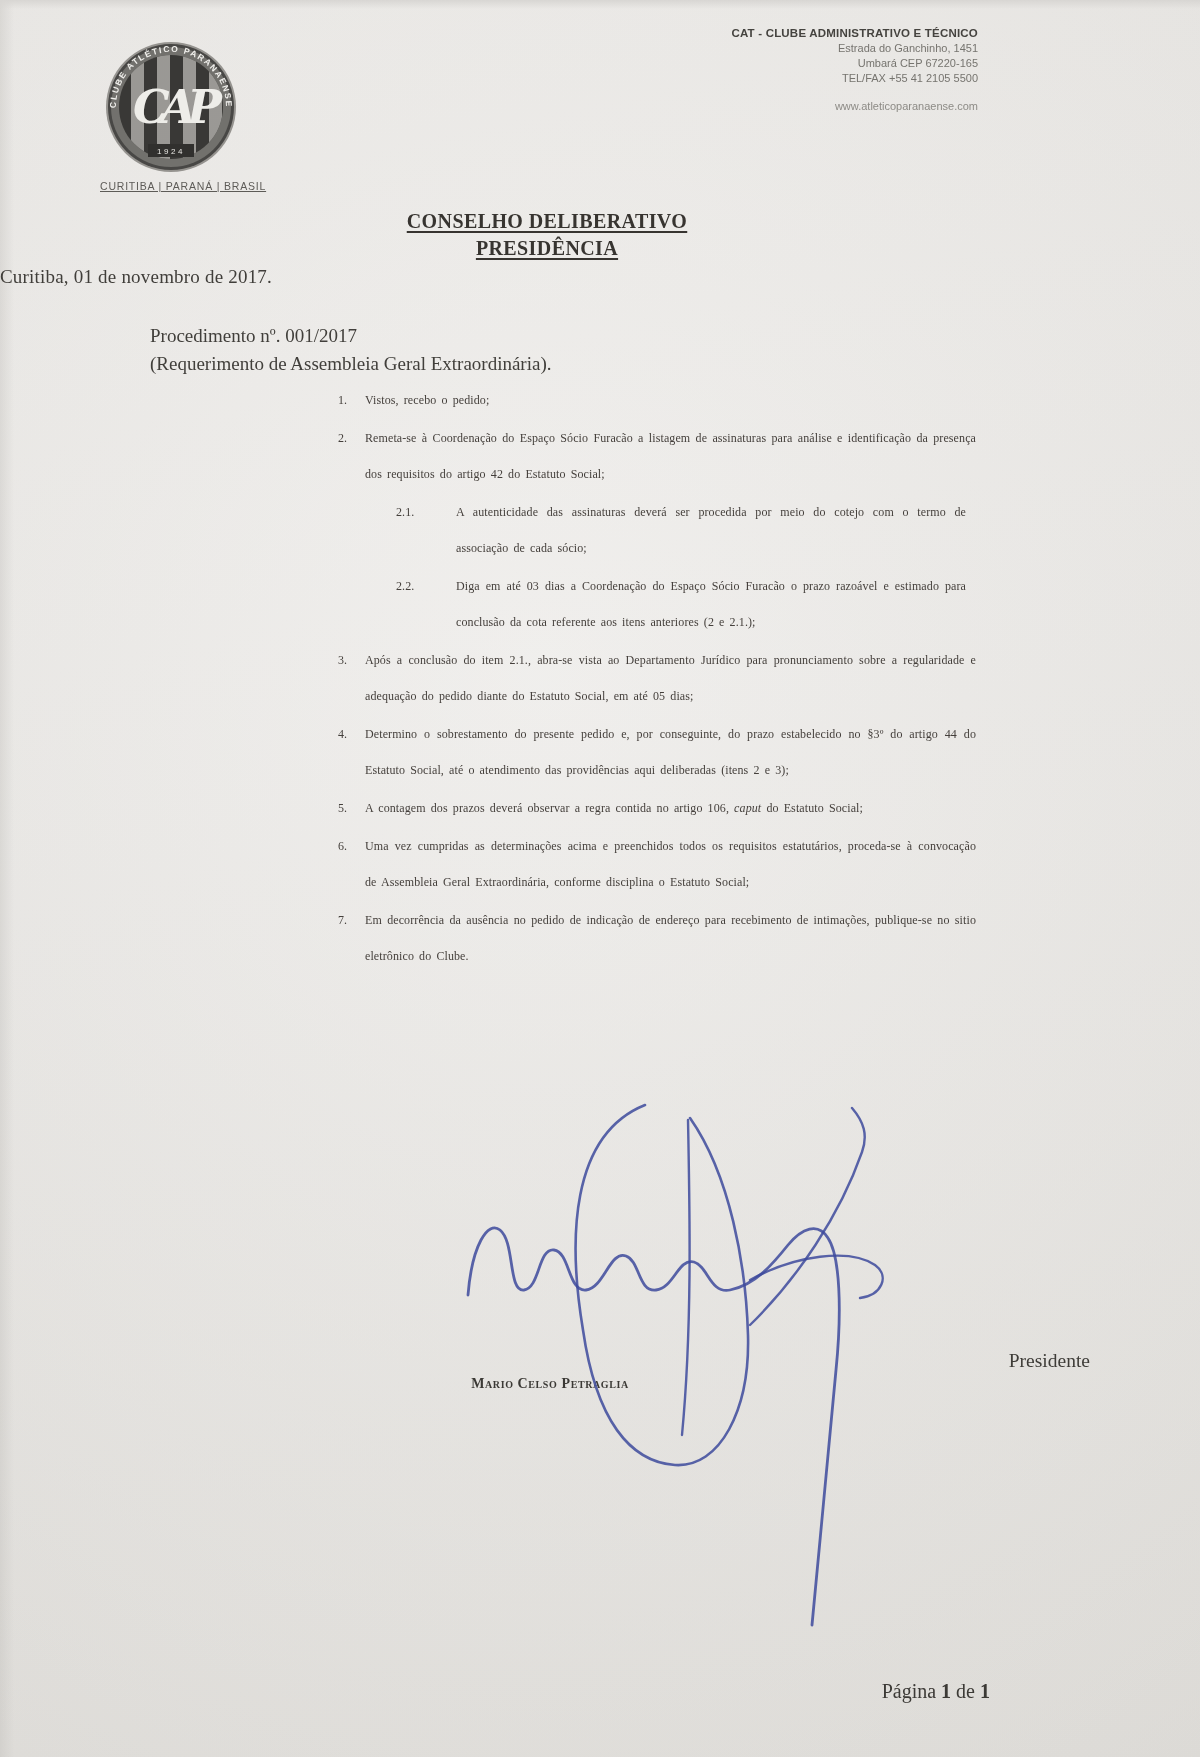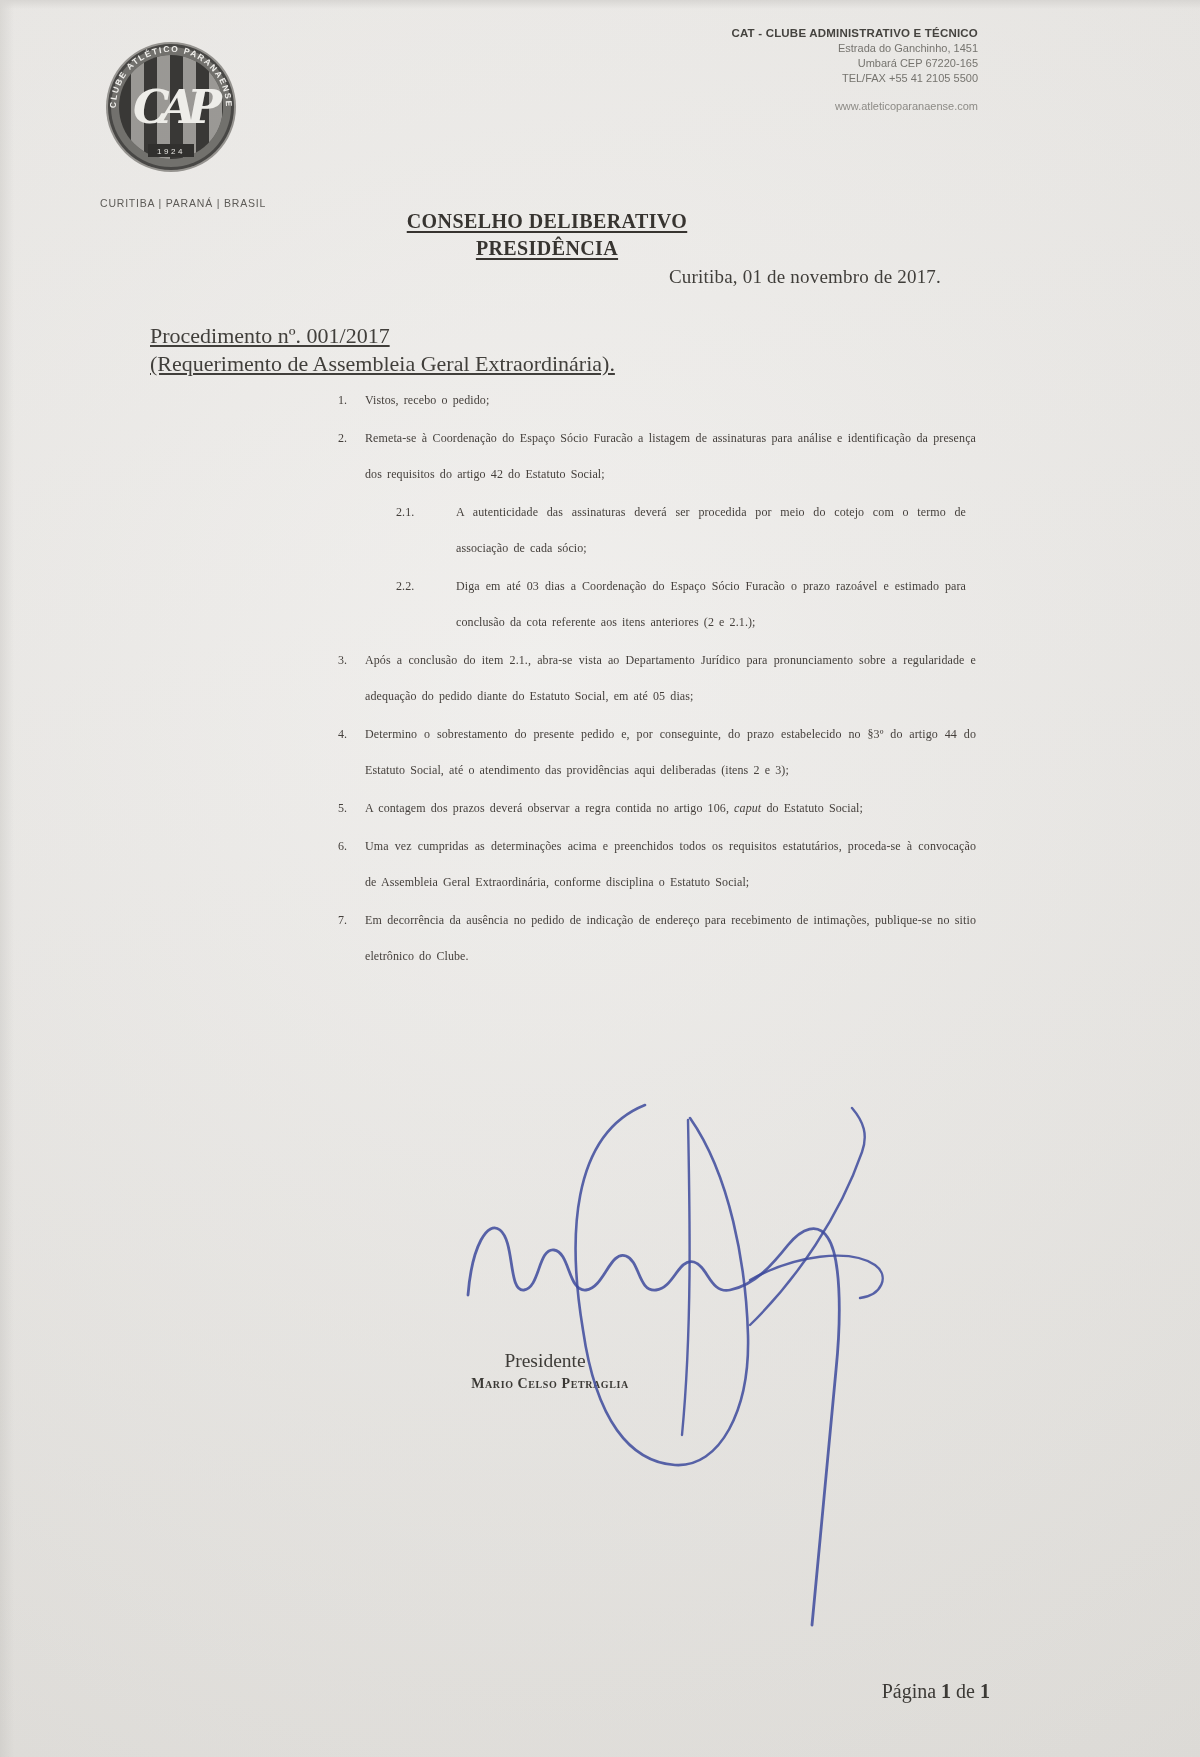--- a/index.html
+++ b/index.html
@@ -20,61 +20,61 @@
     content:""; position:absolute; inset:0;
     background:linear-gradient(#d8d6d3, rgba(216,214,211,0) 9px),
                linear-gradient(90deg, rgba(190,188,184,0.35), rgba(190,188,184,0) 14px);
     pointer-events:none;
   }
   .abs { position:absolute; }
 
   
   .crest { left:100px; top:36px; filter:blur(0.4px); opacity:.93; }
   .location-caption {
-    left:100px; top:197px;
+    left:100px; top:180px;
     font-family:"Liberation Sans", sans-serif;
-    font-size:10.5px; letter-spacing:0.8px; color:#5d5b57;
+    font-size:10.5px; letter-spacing:0.8px; color:#5d5b57;text-decoration:underline;
   }
   .contact {
     left:600px; top:26px; width:378px; text-align:right;
     font-family:"Liberation Sans", sans-serif;
     line-height:15px; color:#76746f;
   }
   .contact .org { font-size:11.5px; font-weight:700; color:#45433f; letter-spacing:0.2px; }
   .contact .ln { font-size:11px; }
   .contact .web { font-size:11px; color:#8d8b86; margin-top:13px; }
 
   
   .doc-title { left:0; top:208px; width:1094px; text-align:center;
     font-size:20px; font-weight:700; color:#373430; letter-spacing:0.4px; line-height:27px; }
   .doc-title span { text-decoration:underline; text-underline-offset:3px; }
 
-  .dateline { left:0; top:266px; width:941px; text-align:right;
+  .dateline { left:0; top:266px; width:941px; text-align:left;
     font-size:19px; color:#403e3a; letter-spacing:0.2px; }
 
-  .reference { left:150px; top:322px; font-size:22px; color:#413f3b; line-height:28px;text-decoration:underline; }
+  .reference { left:150px; top:322px; font-size:19px; color:#413f3b; line-height:28px; }
 
   
   .order-list { left:338px; top:382px; width:638px;
     font-size:12px; line-height:36px; color:#443f3b;
     text-align:justify; word-spacing:2px; letter-spacing:0.1px; }
   .item { padding-left:27px; text-indent:-27px; margin-bottom:2px; }
   .item .num { display:inline-block; text-indent:0; width:27px; }
   .item.l2 { margin-left:58px; margin-right:10px; padding-left:60px; text-indent:-60px; }
   .item.l2 .num { width:60px; }
   .item em { font-style:italic; }
 
   
   .signature-svg { left:420px; top:1080px; z-index:3; }
   .signature-svg path { fill:none; stroke:#3d4a9c; stroke-linecap:round; opacity:0.85; }
 
   .signoff-name { left:0; top:1376px; width:1100px; text-align:center;
     font-size:14px; font-weight:600; color:#3b3935;
     font-variant:small-caps; letter-spacing:0.6px; }
-  .signoff-role { left:0; top:1350px; width:1090px; text-align:center;
+  .signoff-role { left:0; top:1350px; width:1090px; text-align:right;
     font-size:19.5px; color:#3e3c38; }
 
   .page-footer { left:0; top:1680px; width:990px; text-align:right;
     font-size:20px; color:#3c3a36; }
   .page-footer b { font-weight:700; }
 </style>
 </head>
 <body>
 
 <div class="page">

